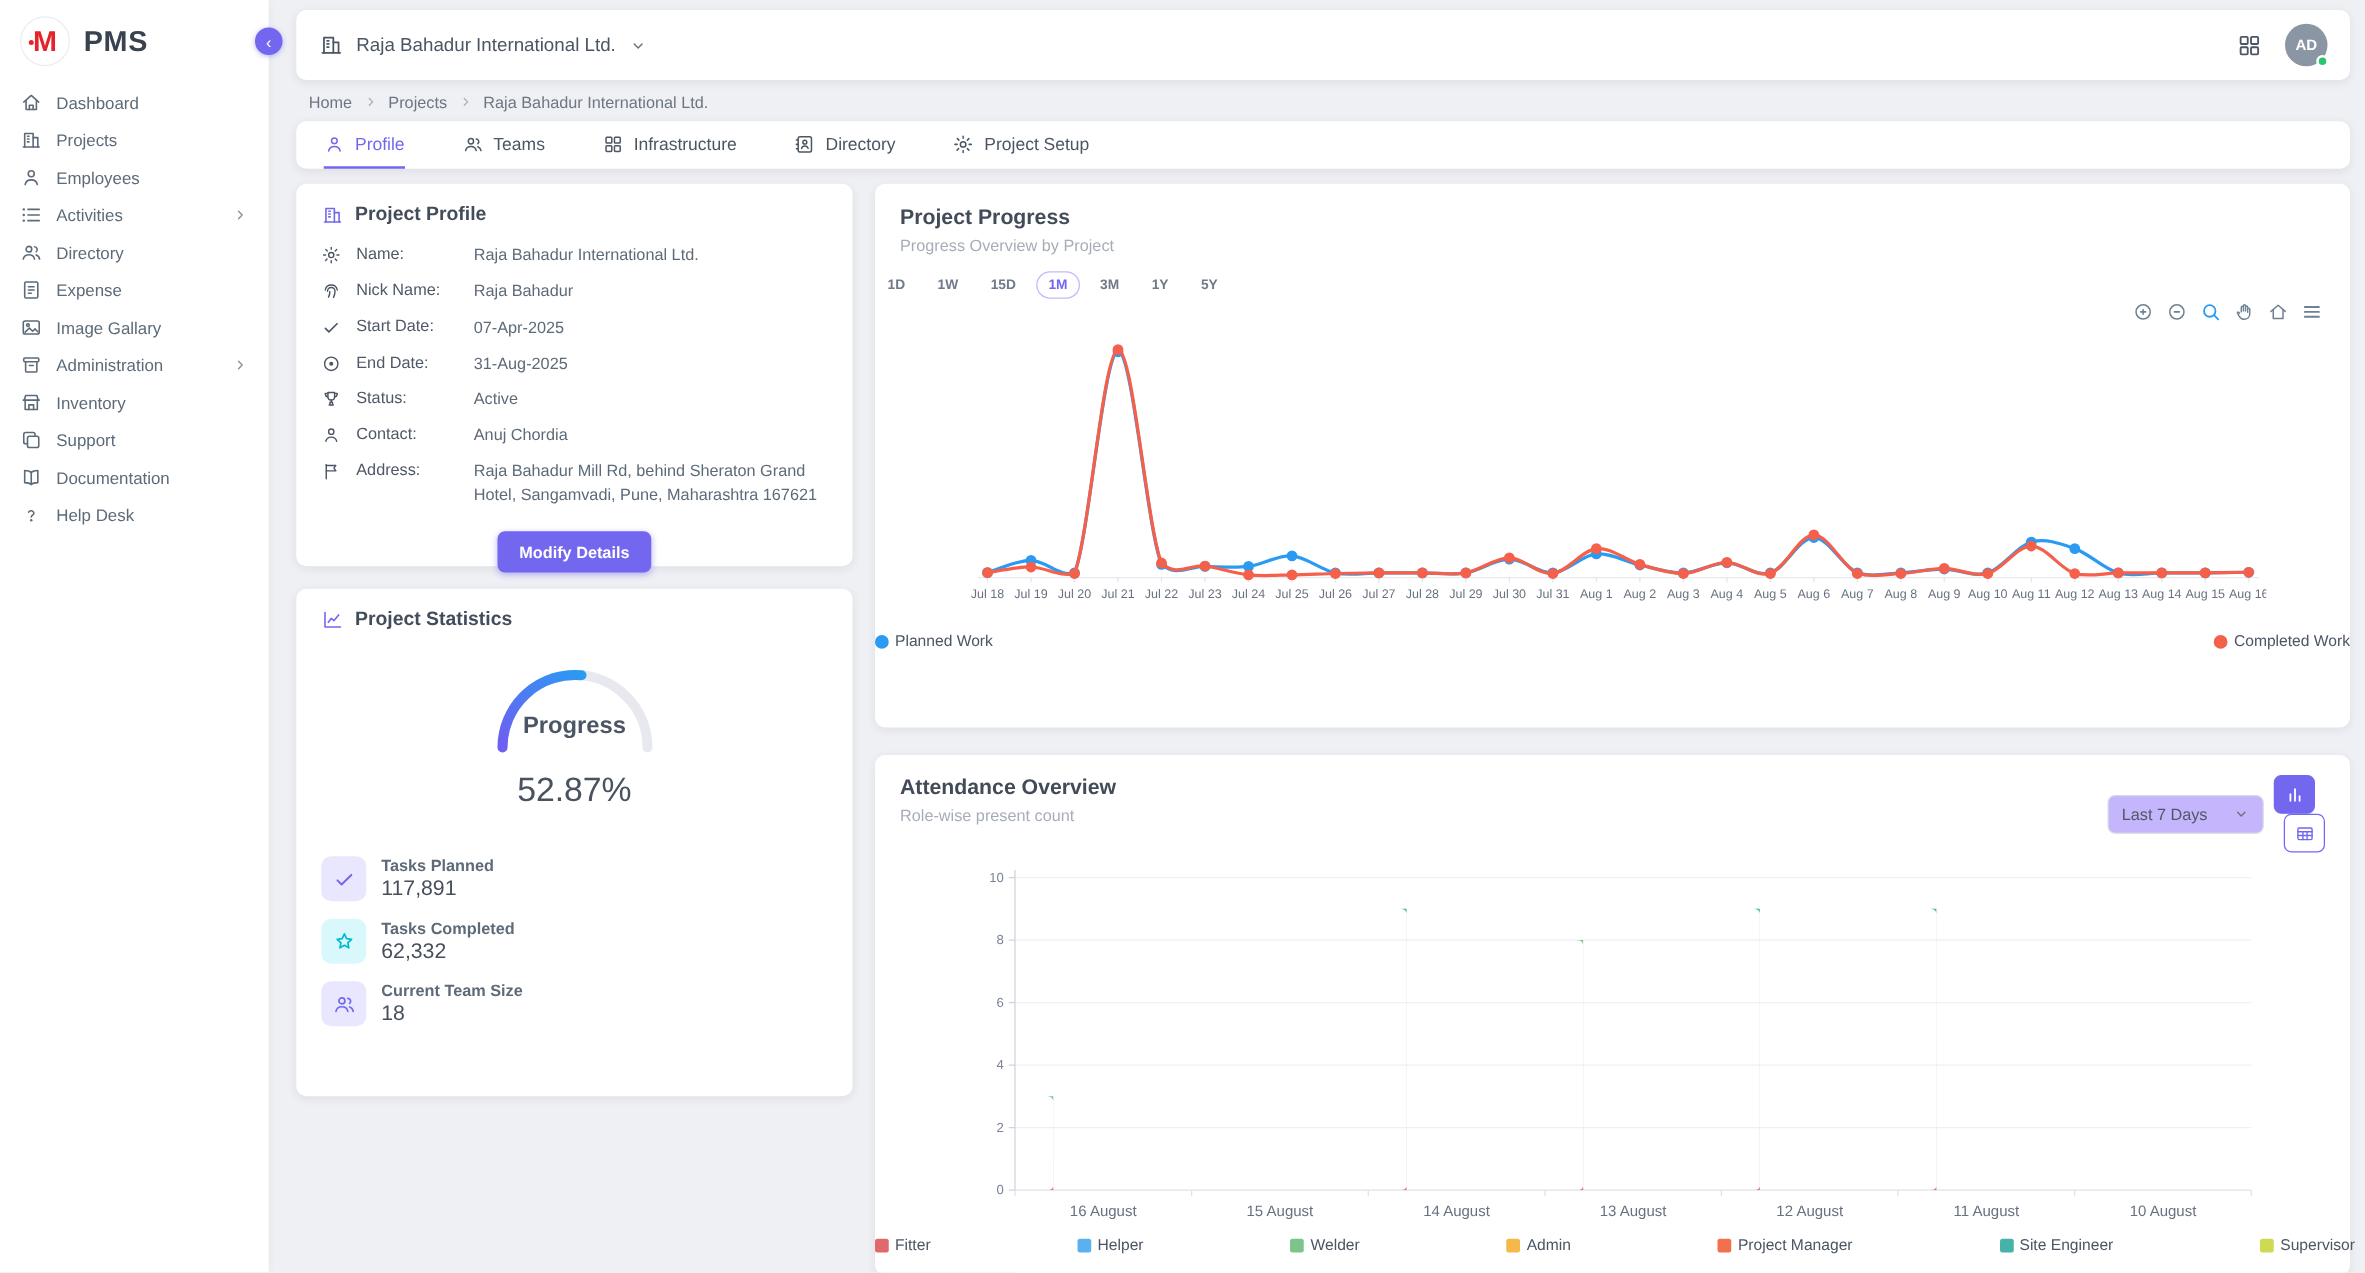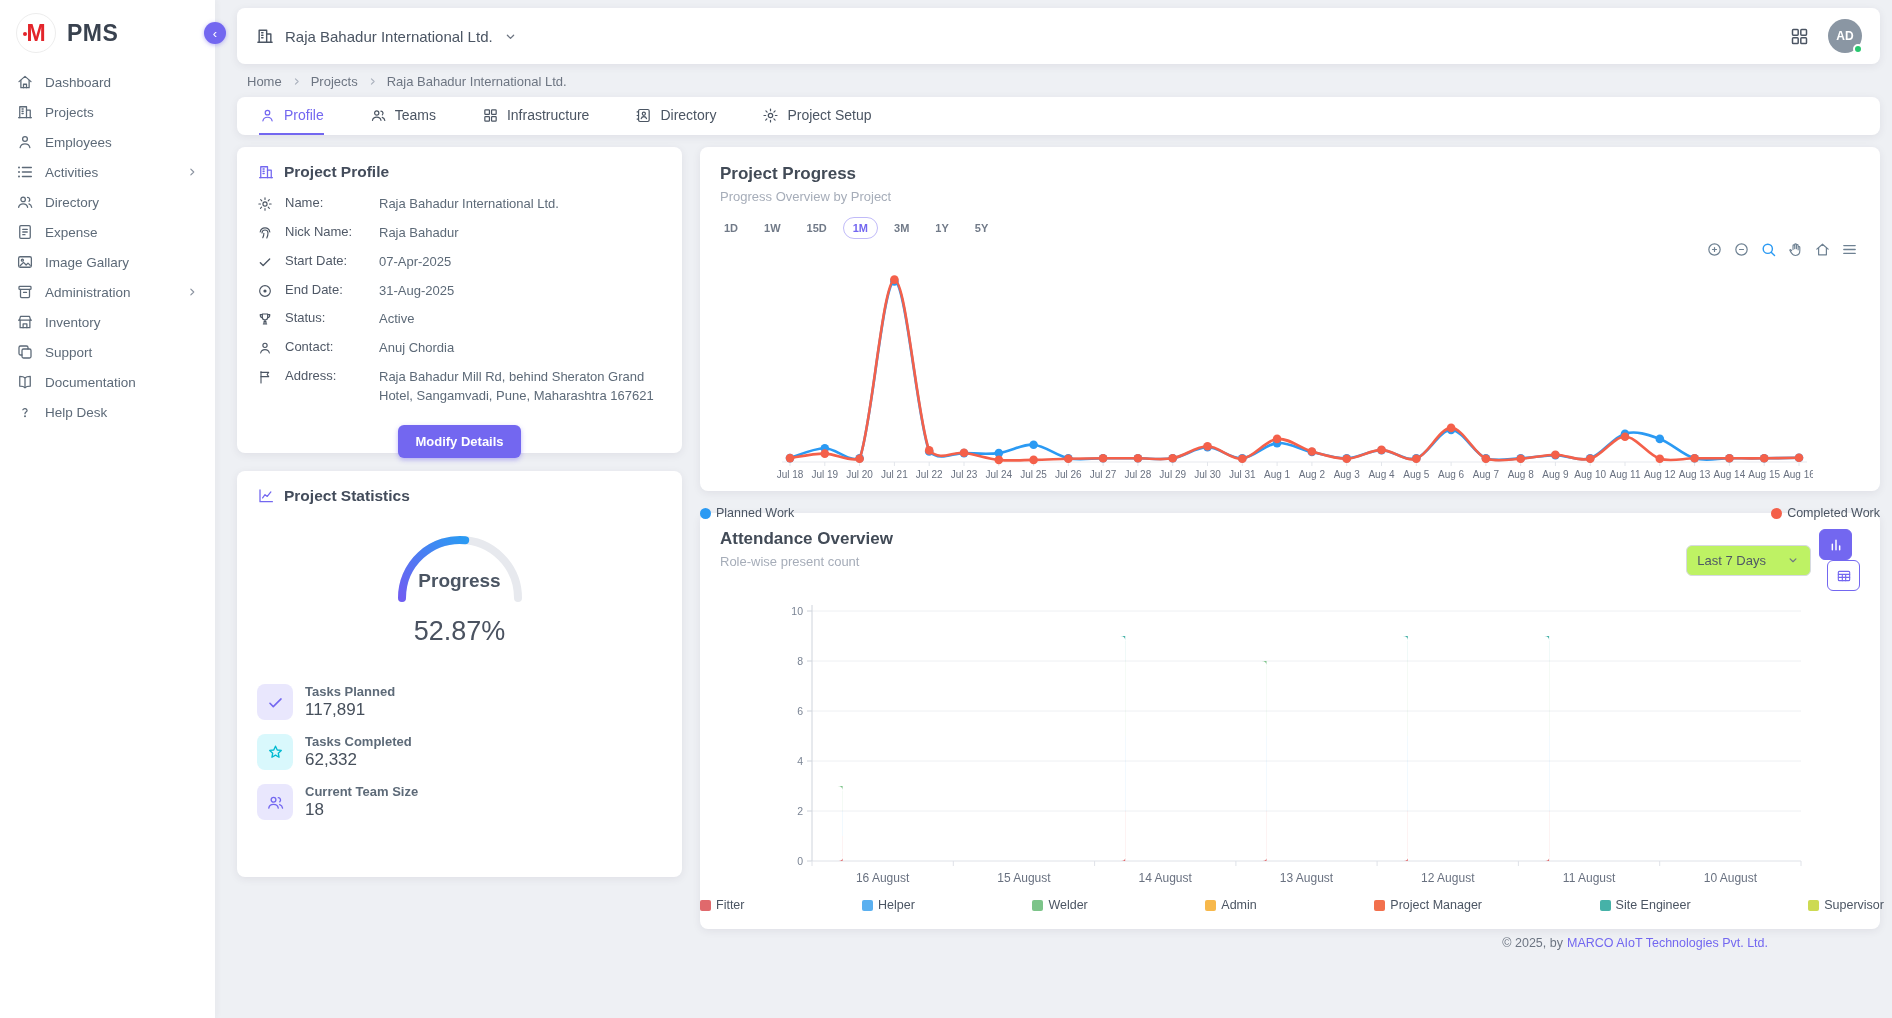--- a/index.html
+++ b/index.html
@@ -67,41 +67,41 @@
   #stat-list{margin-top:30px}
   .stat-row{display:flex;align-items:flex-end;gap:12px;padding:7px 20px}
   .stat-ic{width:36px;height:36px;border-radius:8px;display:flex;align-items:center;justify-content:center}
   .stat-ic .icon{width:19px;height:19px}
   .stat-ic.purple{background:#e9e7fd;color:#7367f0}
   .stat-ic.cyan{background:#d9f8fc;color:#00bad1}
   .stat-label{font-size:13px;font-weight:700;color:#5d6a78}
   .stat-value{font-size:17px;color:#464f5b;margin-top:1px}
 
   
-  #progress-card{height:344px;margin-bottom:22px;position:relative}
+  #progress-card{height:435px;margin-bottom:22px;position:relative}
   .pg-head{padding:17px 20px 0}
   .pg-title{font-size:17px;font-weight:600;color:#424b57}
   .pg-sub{font-size:13px;color:#a6adb9;margin-top:5px}
-  #ranges{display:flex;gap:6px;margin-top:13px;padding-left:14px}
+  #ranges{display:flex;gap:6px;margin-top:13px;}
   .range-btn{font-size:11px;font-weight:700;color:#717a88;padding:4px 9px;border:1px solid transparent;border-radius:14px;background:none;font-family:inherit;cursor:pointer}
   .range-btn.active{color:#7367f0;border-color:rgba(115,103,240,.45)}
   #chart-toolbar{display:flex;gap:10px;justify-content:flex-end;padding:2px 22px 0;color:#6e8192}
   #chart-toolbar .icon{width:17px;height:17px;cursor:pointer}
   #chart-toolbar .active-tool{color:#2b9af3}
   #line-chart{display:block;margin:0 auto}
   .legend{display:flex;justify-content:space-between;align-items:center;gap:18px;padding:4px 0 10px;font-size:12.5px;color:#4b5563}
   .legend-item{display:flex;align-items:center;cursor:pointer}
   .ldot{width:11px;height:11px;border-radius:50%;margin-right:5px}
   .lsq{width:11px;height:11px;border-radius:2px;margin-right:5px}
 
   
   #attendance-card{height:416px}
   .att-head{display:flex;align-items:flex-start;padding:16px 20px 4px}
   .att-controls{margin-left:auto;display:flex;gap:8px;align-items:center}
-  .select{display:flex;align-items:center;gap:20px;border:1px solid #d6dae1;border-radius:6px;padding:7px 10px;font-size:13px;color:#4f5866;cursor:pointer;background:#bef264}
+  .select{display:flex;align-items:center;gap:20px;border:1px solid #d6dae1;border-radius:6px;padding:7px 10px;font-size:13px;color:#4f5866;cursor:pointer;background:#c4b5fd}
   .select .icon{width:14px;height:14px;color:#6d7582}
   .icon-btn{width:33px;height:31px;border-radius:6px;display:flex;align-items:center;justify-content:center;border:1px solid #7367f0;color:#7367f0;background:#fff;cursor:pointer}
   .icon-btn .icon{width:16px;height:16px}
   .icon-btn.filled{background:#7367f0;color:#fff}
   #bar-chart{display:block;margin:4px auto 0}
 
   #footer{display:flex;justify-content:flex-end;padding:7px 112px 0 0;font-size:12.5px;color:#6d7582}
   #footer a{color:#7367f0;text-decoration:none;margin-left:4px;cursor:pointer}
 </style>
 </head>

